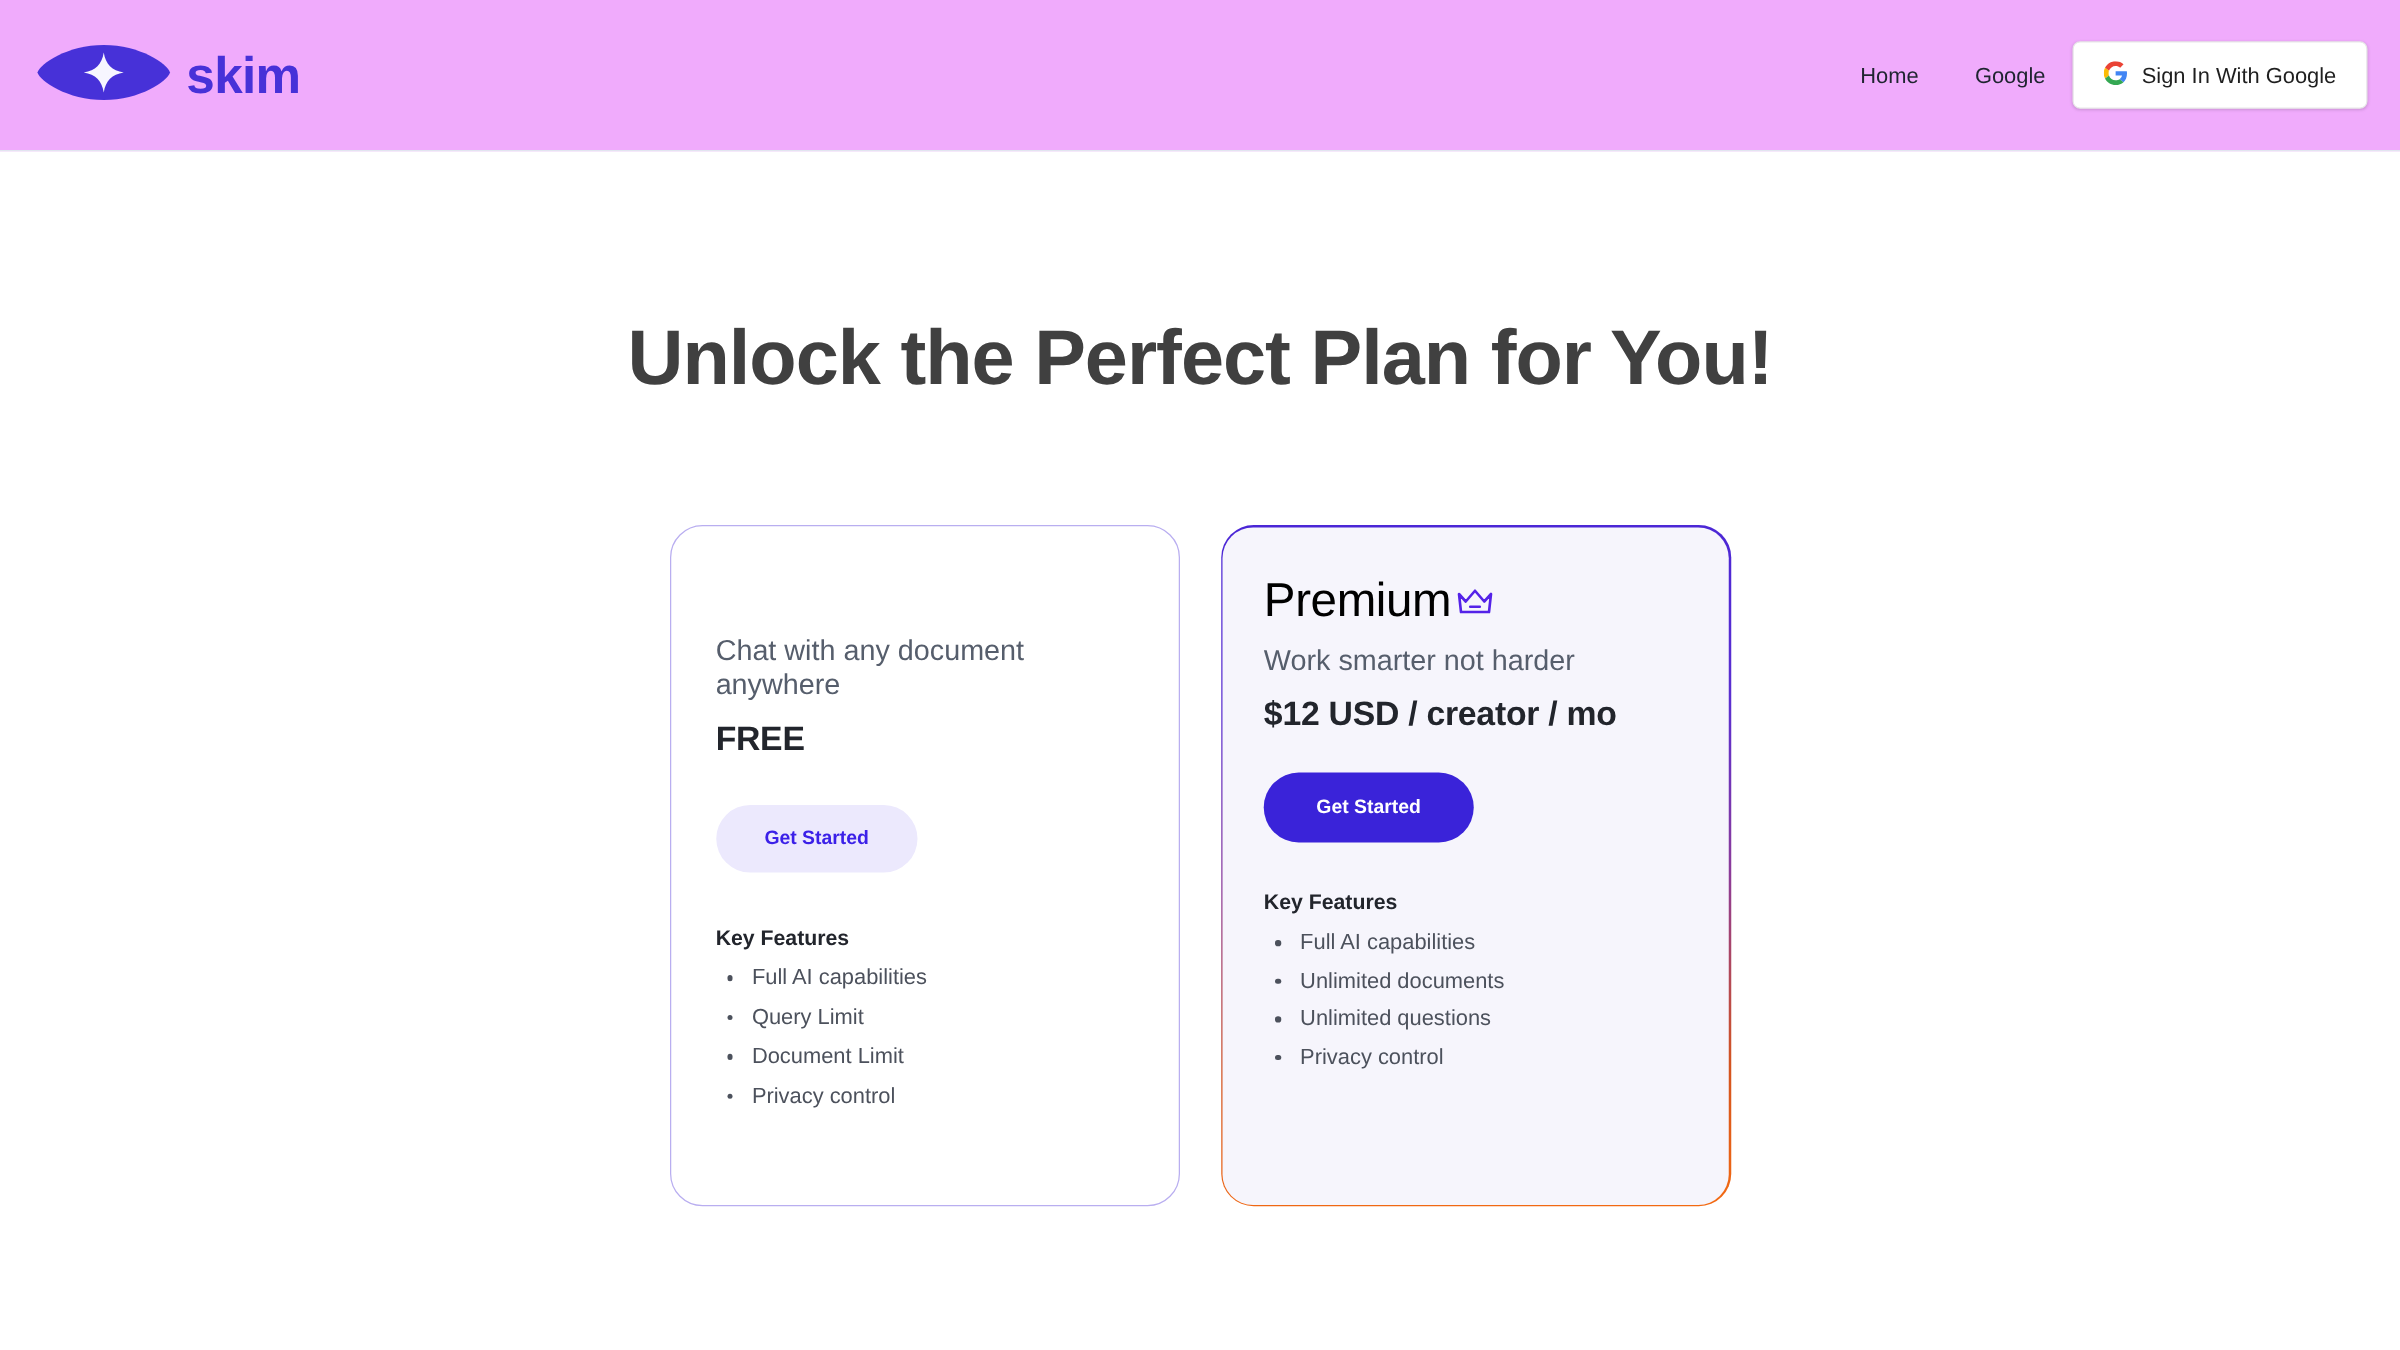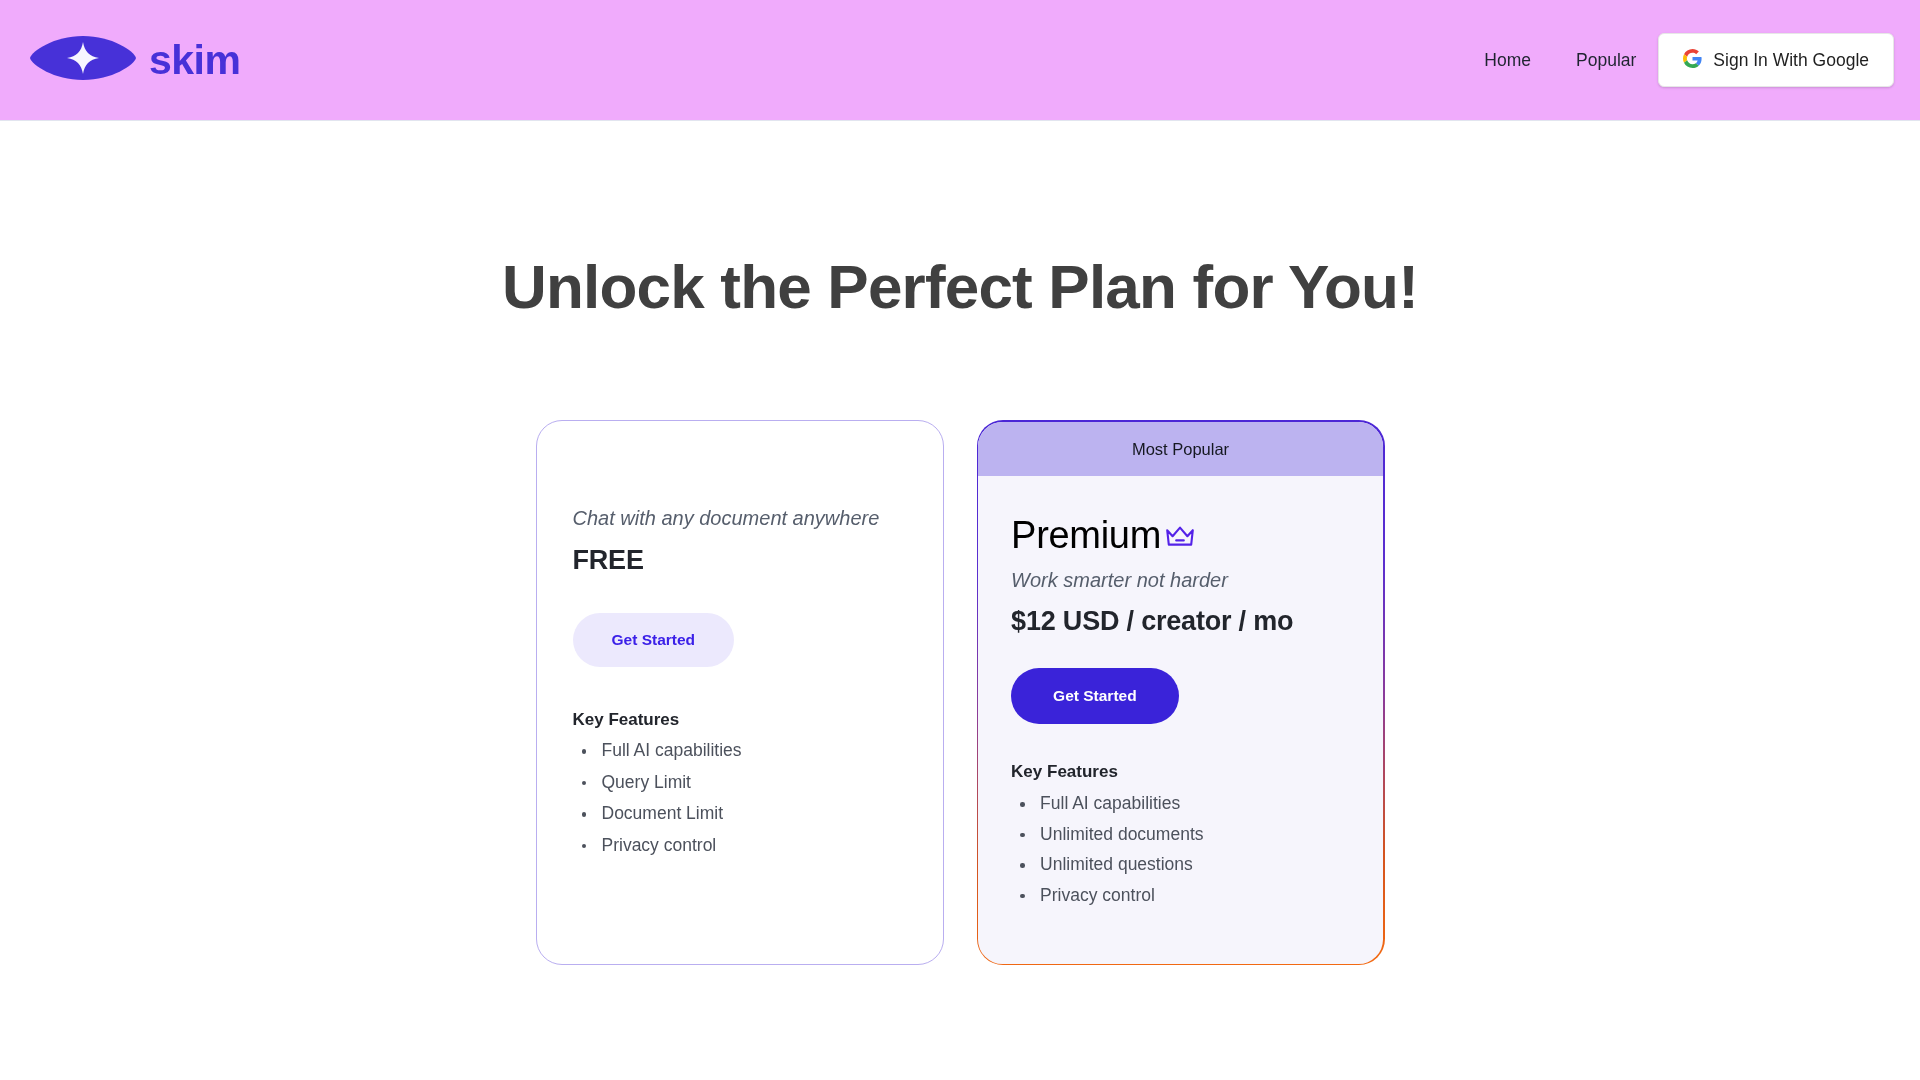--- a/index.html
+++ b/index.html
@@ -104,24 +104,23 @@
   }
 
   .plan-name {
     font-size: 38px;
     font-weight: 400;
     color: #000000;
     line-height: 1.05;
     letter-spacing: -0.3px;
   }
   .plan-tagline {
-    font-size: 20px;
+    font-size: 23px;
     color: #565e6c;
     margin-top: 16px;
-    font-style: italic;
   }
   .plan-price {
     font-size: 27px;
     font-weight: 700;
     color: #22252c;
     margin-top: 15px;
     letter-spacing: -0.2px;
   }
 
   .cta {
@@ -225,21 +224,21 @@
       <svg width="110" height="52" viewBox="0 0 110 52" aria-hidden="true">
         <path d="M55 4 C84 4 106 19 108 26 C106 33 84 48 55 48 C26 48 4 33 2 26 C4 19 26 4 55 4 Z" fill="#4731d8"></path>
         <path d="M55 10 C56.5 19.5 61.5 24.5 71 26 C61.5 27.5 56.5 32.5 55 42 C53.5 32.5 48.5 27.5 39 26 C48.5 24.5 53.5 19.5 55 10 Z" fill="#f7f6ff"></path>
       </svg>
     </span>
     <span class="brand-word">skim</span>
   </a>
 
   <nav class="nav-right">
     <a class="nav-link" href="#">Home</a>
-    <a class="nav-link" href="#">Popular</a>
+    <a class="nav-link" href="#">Google</a>
 
     <button class="google-btn">
       <span>
         <svg width="19" height="19" viewBox="0 0 48 48" aria-hidden="true">
           <path fill="#EA4335" d="M24 9.5c3.54 0 6.71 1.22 9.21 3.6l6.85-6.85C35.9 2.38 30.47 0 24 0 14.62 0 6.51 5.38 2.56 13.22l7.98 6.19C12.43 13.72 17.74 9.5 24 9.5z"></path>
           <path fill="#4285F4" d="M46.98 24.55c0-1.57-.15-3.09-.38-4.55H24v9.02h12.94c-.58 2.96-2.26 5.48-4.78 7.18l7.73 6c4.51-4.18 7.09-10.36 7.09-17.65z"></path>
           <path fill="#FBBC05" d="M10.53 28.59c-.48-1.45-.76-2.99-.76-4.59s.27-3.14.76-4.59l-7.98-6.19C.92 16.46 0 20.12 0 24c0 3.88.92 7.54 2.56 10.78l7.97-6.19z"></path>
           <path fill="#34A853" d="M24 48c6.48 0 11.93-2.13 15.89-5.81l-7.73-6c-2.15 1.45-4.92 2.3-8.16 2.3-6.26 0-11.57-4.22-13.47-9.91l-7.98 6.19C6.51 42.62 14.62 48 24 48z"></path>
         </svg>
       </span>
@@ -265,21 +264,20 @@
         <li class="feature-item">Full AI capabilities</li>
         <li class="feature-item">Query Limit</li>
         <li class="feature-item">Document Limit</li>
         <li class="feature-item">Privacy control</li>
       </ul>
     </article>
 
     <div class="card-premium-wrap">
       <article class="card-premium">
 
-        <div class="popular-ribbon">Most Popular</div>
 
         <div class="premium-body">
           <div class="plan-name-row">
             <h2 class="plan-name">Premium</h2>
             <span class="crown-icon">
               <svg width="30" height="24" viewBox="0 0 30 24" aria-hidden="true">
                 <path d="M2.2 5.2 L7.6 11.2 L15 2.6 L22.4 11.2 L27.8 5.2 L26.2 19.6 L3.8 19.6 Z" fill="none" stroke="#5422e8" stroke-width="2.1" stroke-linejoin="round" stroke-linecap="round"></path>
                 <line x1="11.2" y1="15.4" x2="18.8" y2="15.4" stroke="#5422e8" stroke-width="2.1" stroke-linecap="round"></line>
               </svg>
             </span>

